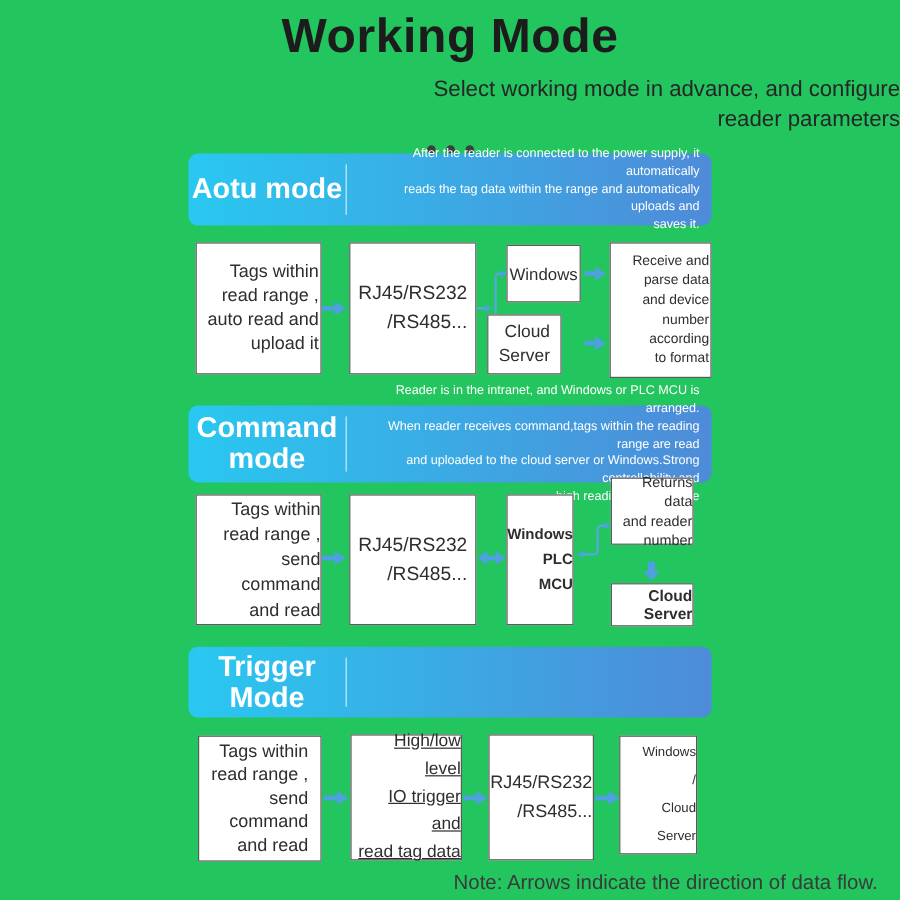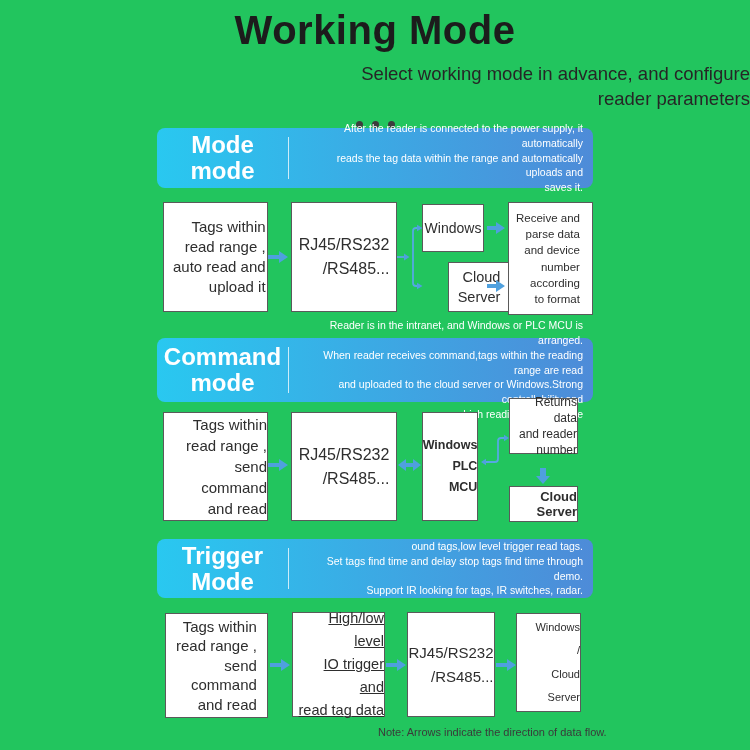--- a/index.html
+++ b/index.html
@@ -35,40 +35,40 @@
     display:flex; align-items:center; box-sizing:border-box; color:#2e2e2e;
   }
   .box.left { justify-content:flex-start; text-align:left; }
   .box.center { justify-content:center; text-align:center; }
   .arr { position:absolute; line-height:0; }
   .arr svg { display:block; }
   .blue { fill:#4FA0DE; }
   .stroke-blue { stroke:#56A8E2; fill:none; }
 
   
-  .note { position:absolute; left:378px; top:726px; font-size:11px; color:#3a3a3a; }
+  .note { position:absolute; left:378px; top:726px; font-size:17px; color:#3a3a3a; }
 </style>
 </head>
 <body>
 
 <div class="page">
 
   <div class="hdr">
     <div class="hdr-title">Working Mode</div>
     <div class="hdr-sub multiline">Select working mode in advance, and configure
 reader parameters</div>
     <div class="dots">
       <span class="dot"></span>
       <span class="dot"></span>
       <span class="dot"></span>
     </div>
   </div>
 
   <div class="banner" style="top:128px; height:60px;">
-    <div class="banner-title multiline">Mode mode</div>
+    <div class="banner-title multiline">Aotu mode</div>
     <div class="banner-divider"></div>
     <div class="banner-desc multiline">After the reader is connected to the power supply, it automatically
 reads the tag data within the range and automatically uploads and
 saves it.</div>
   </div>
 
   <div class="box left" style="left:163px; top:202px; width:105px; height:110px; font-size:15px; line-height:1.35; padding-left:9px;">
     <span class="multiline">Tags within
 read range ,
 auto read and
@@ -93,37 +93,37 @@
       <path class="stroke-blue" d="M20 8 H19 Q16 8 16 11 V63 Q16 66 19 66 H20" stroke-width="1.8"></path>
       <polygon class="blue" points="20,4.8 25.5,8 20,11.2"></polygon>
       <polygon class="blue" points="20,62.8 25.5,66 20,69.2"></polygon>
     </svg>
   </span>
 
   <div class="box center" style="left:422px; top:204px; width:62px; height:48px; font-size:14px;">
     <span class="multiline">Windows</span>
   </div>
 
-  <div class="box center" style="left:448px; top:262px; width:62px; height:50px; font-size:14.5px; line-height:1.4;">
+  <div class="box center" style="left:406px; top:262px; width:62px; height:50px; font-size:14.5px; line-height:1.4;">
     <span class="multiline">Cloud
 Server</span>
   </div>
 
   <span class="arr" style="left:487px; top:222px;">
     <svg width="18" height="12" viewBox="0 0 18 12">
         <polygon class="blue" points="0,4 9,4 9,0 18,6 9,12 9,8 0,8"></polygon>
       </svg>
   </span>
   <span class="arr" style="left:487px; top:280px;">
     <svg width="18" height="12" viewBox="0 0 18 12">
         <polygon class="blue" points="0,4 9,4 9,0 18,6 9,12 9,8 0,8"></polygon>
       </svg>
   </span>
 
-  <div class="box left" style="left:508px; top:202px; width:85px; height:113px; font-size:11.5px; line-height:1.4; padding-left:7px;">
+  <div class="box left" style="left:508px; top:202px; width:85px; height:113px; font-size:11.5px; line-height:1.4; padding-left:18px;">
     <span class="multiline">Receive and
 parse data
 and device
 number
 according
 to format</span>
   </div>
 
   <div class="banner" style="top:338px; height:64px;">
     <div class="banner-title multiline">Command
@@ -185,23 +185,20 @@
   </span>
 
   <div class="box center" style="left:509px; top:486px; width:69px; height:36px; font-size:13px; font-weight:600;">
     <span class="multiline">Cloud Server</span>
   </div>
 
   <div class="banner" style="top:539px; height:59px;">
     <div class="banner-title multiline">Trigger
 Mode</div>
     <div class="banner-divider"></div>
-    <div class="banner-desc multiline">ound tags,low level trigger read tags.
-Set tags find time and delay stop tags find time through demo.
-Support IR looking for tags, IR switches, radar.</div>
   </div>
 
   <div class="box left" style="left:165px; top:613px; width:103px; height:105px; font-size:15px; line-height:1.3; padding-left:10px;">
     <span class="multiline">Tags within
 read range ,
 send
 command
 and read</span>
   </div>
 

